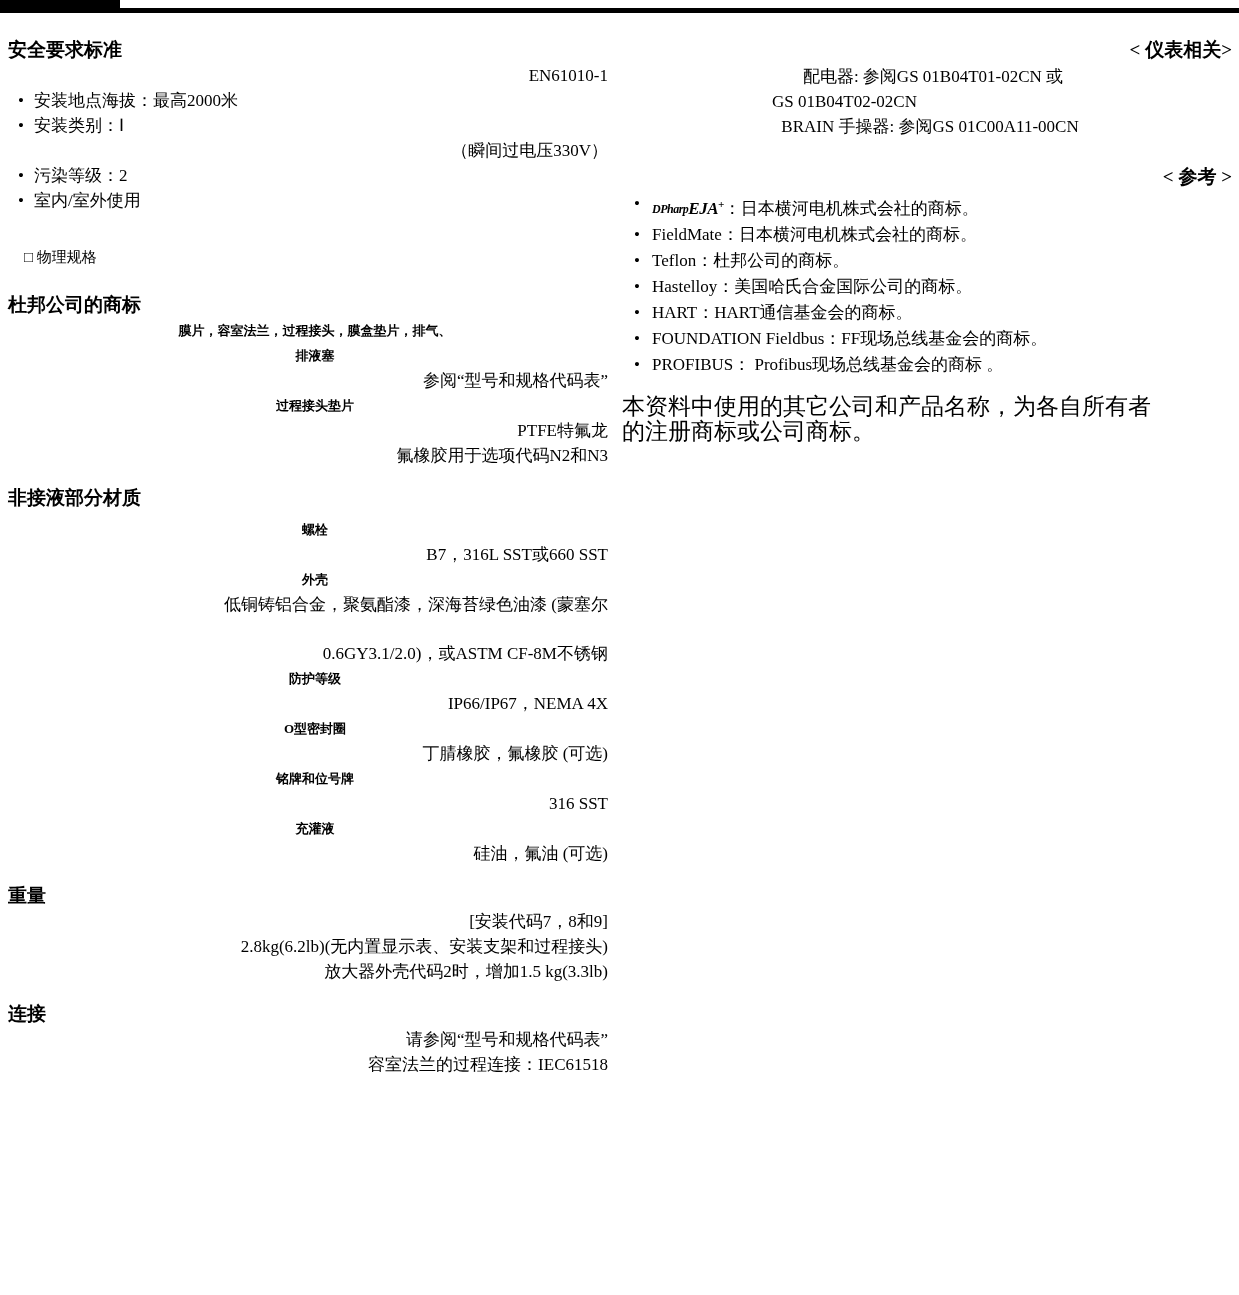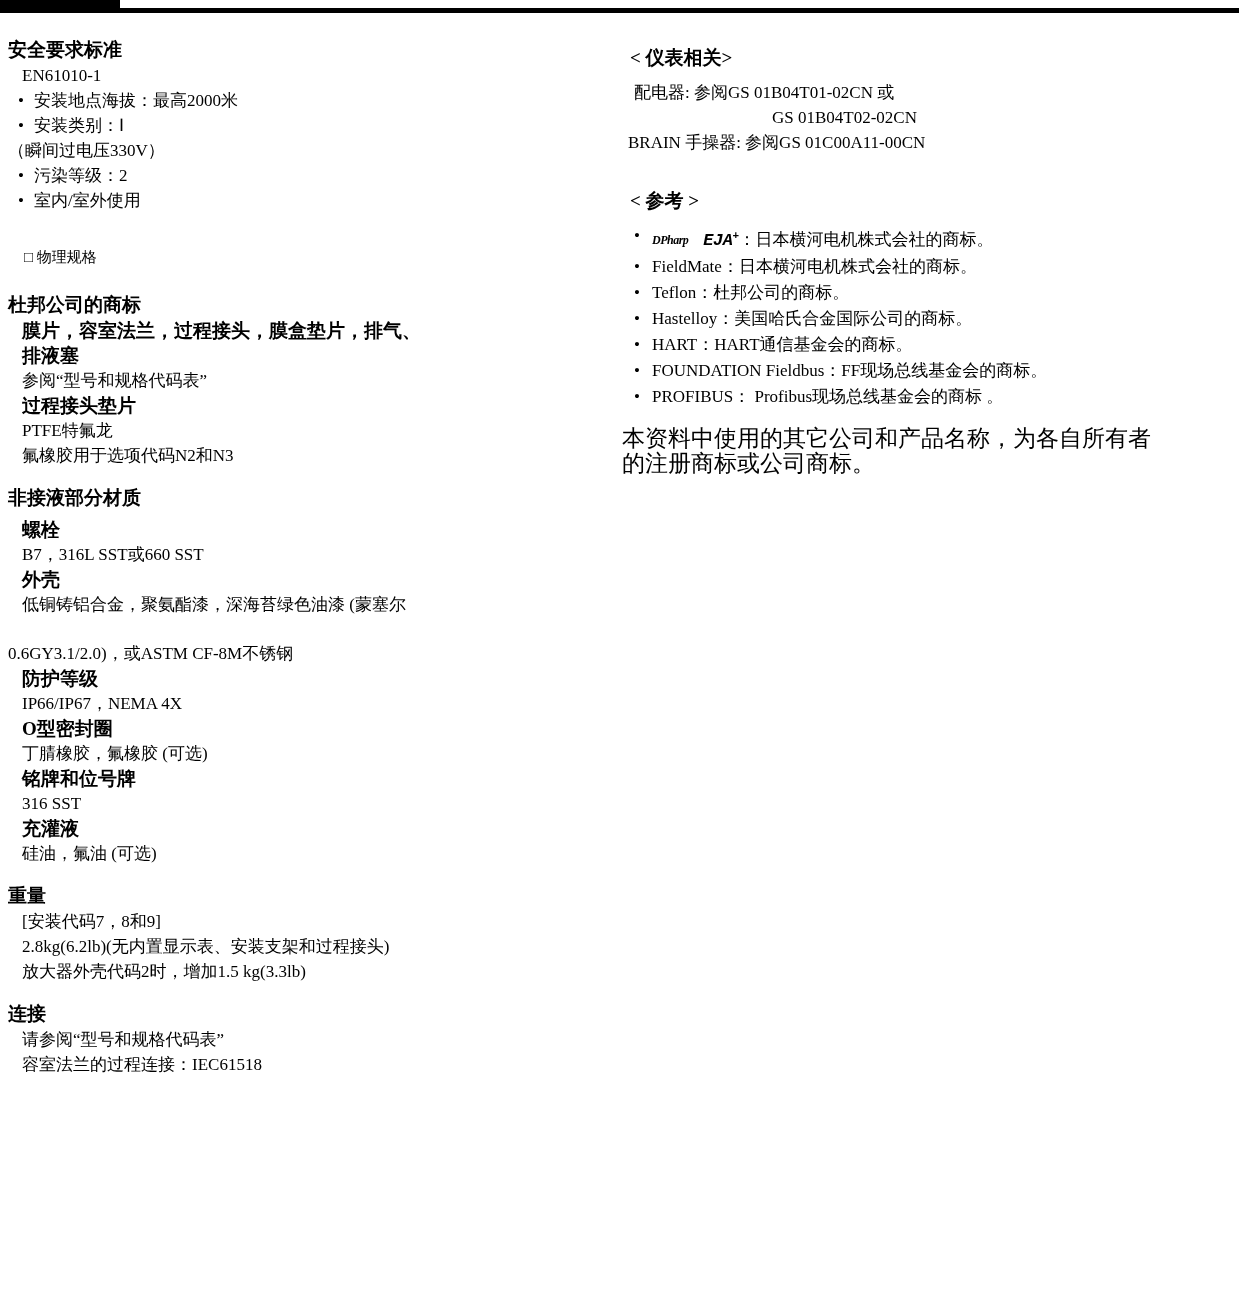--- a/index.html
+++ b/index.html
@@ -58,30 +58,32 @@
   }
   .sec-title {
     font-weight: normal;
     font-size: 15px;
     line-height: 28px;
     margin: 16px;
     padding-top: 8px;
   }
   .sub-bold {
     font-weight: bold;
-    font-size: 19px;
+    font-size: 13px;
     line-height: 25px;
     margin: 0;
     padding-left: 14px;
+    text-align: center;
   }
   .txt {
     font-size: 17px;
     line-height: 25px;
     margin: 0;
     padding-left: 14px;
+    text-align: right;
   }
   .bullet-row {
     font-size: 17px;
     line-height: 25px;
     margin: 0;
     padding-left: 26px;
     position: relative;
   }
   .bullet-row .dot {
     position: absolute;
@@ -90,27 +92,29 @@
   }
   .gap-s { height: 8px; }
   .gap-m { height: 16px; }
   .gap-l { height: 24px; }
 
   
   .r-head {
     font-weight: bold;
     font-size: 19px;
     line-height: 28px;
-    margin: 8px;
+    margin: 0;
+    text-align: right;
   }
   .r-txt {
     font-size: 17px;
     line-height: 25px;
     margin: 0;
     padding-left: 12px;
+    text-align: center;
   }
   .r-txt-center {
     font-size: 17px;
     line-height: 25px;
     margin: 0;
     padding-left: 150px;
   }
   .r-bullet {
     font-size: 17px;
     line-height: 26px;
@@ -131,26 +135,25 @@
   }
   .logo-dpharp {
     font-family: "Liberation Serif", serif;
     font-weight: bold;
     font-style: italic;
     font-size: 12px;
     letter-spacing: -0.5px;
     vertical-align: 1px;
   }
   .logo-eja {
-    font-family: Liberation Mono, monospace;
+    font-family: Liberation Serif, serif;
     font-weight: bold;
     font-style: italic;
     font-size: 17px;
     letter-spacing: -0.5px;
-    margin-left: 15px;
   }
   .logo-eja .sup {
     font-size: 11px;
     vertical-align: 6px;
   }
 </style>
 </head>
 <body>
 
 <div class="page">

